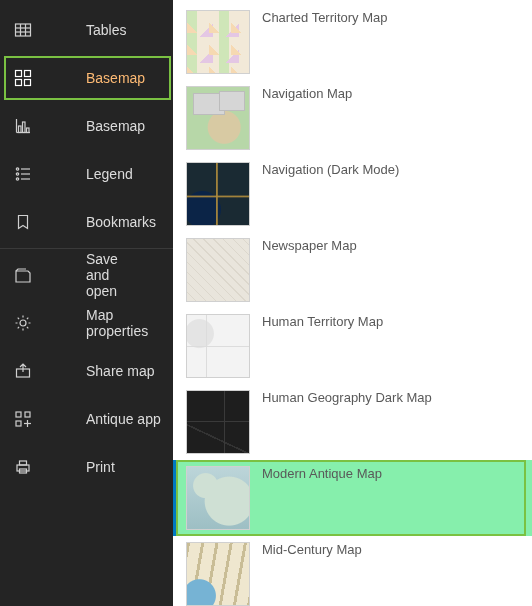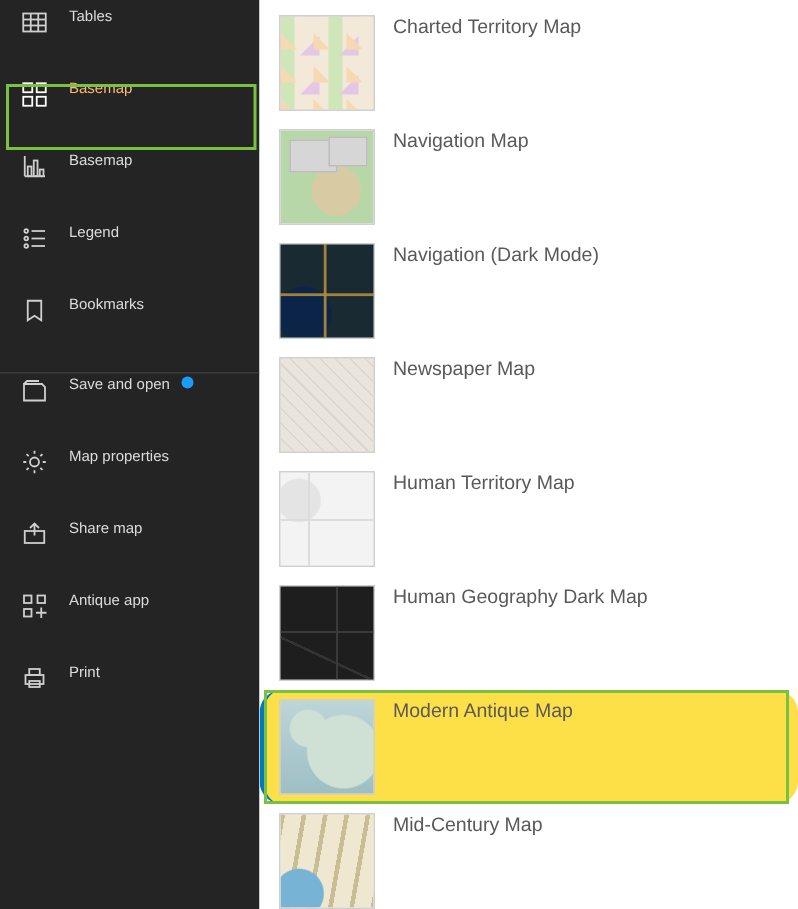--- a/index.html
+++ b/index.html
@@ -19,26 +19,28 @@
   .sidebar {
     width: 173px;
     background: #242424;
     color: #cccccc;
     display: flex;
     flex-direction: column;
     padding-top: 6px;
   }
   .sidebar-item {
     display: flex;
+    align-items: center;
     height: 48px;
     padding: 0 12px 0 14px;
     cursor: pointer;
     position: relative;
-    font-size: 10px;
+    font-size: 14px;
     color: #dcdcdc;
+    gap: 40px;
   }
   .sidebar-item .icon {
     width: 18px;
     height: 18px;
     flex: 0 0 18px;
     display: inline-flex;
     align-items: center;
     justify-content: center;
     margin-right: 14px;
   }
@@ -69,23 +71,22 @@
   .basemap-item {
     display: flex;
     align-items: flex-start;
     height: 76px;
     padding: 6px 10px;
     cursor: pointer;
     position: relative;
     border-left: 3px solid transparent;
   }
   .basemap-item.selected {
-    background: #fde047;
+    background: #86efac;
     border-left: 3px solid #0079c1;
-    border-radius: 15px;
   }
   .thumb {
     width: 64px; height: 64px;
     flex: 0 0 64px;
     border: 1px solid #d0d0d0;
     margin-right: 12px;
     background: #e6e6e6;
     position: relative;
     overflow: hidden;
   }

